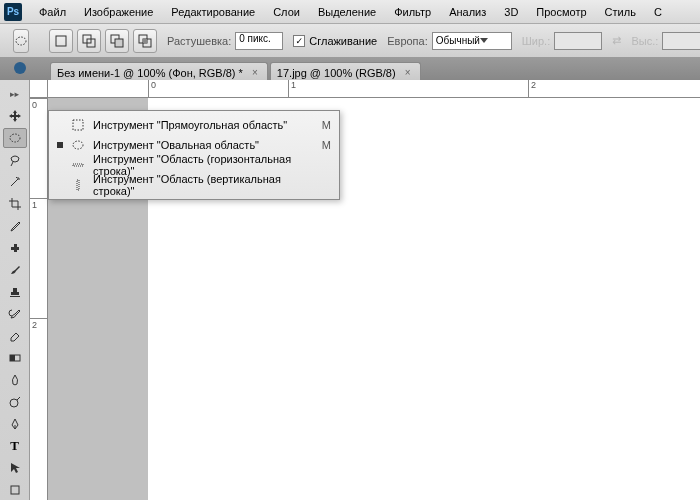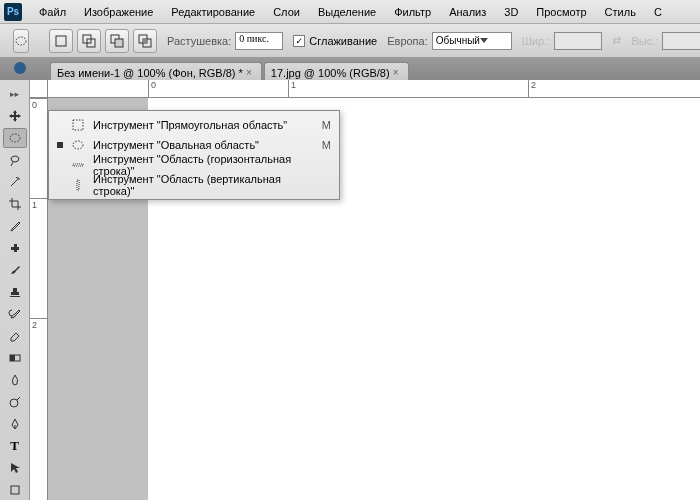--- a/index.html
+++ b/index.html
@@ -9,30 +9,30 @@
   .menubar { height: 24px; background: linear-gradient(#ebebeb,#d8d8d8); border-bottom: 1px solid #aaa; display: flex; align-items: center; padding: 0 4px; font-size: 11px; gap: 4px; }
   .ps-logo { width: 18px; height: 18px; background: #0a2f4a; color: #7bc4ff; display: flex; align-items: center; justify-content: center; font-weight: bold; font-size: 10px; border-radius: 2px; margin-right: 6px; }
   .menu-item { padding: 3px 7px; cursor: default; }
 
   
   .optionsbar { height: 34px; background: linear-gradient(#e6e6e6,#cfcfcf); border-bottom: 1px solid #9a9a9a; display: flex; align-items: center; padding: 0 13px; font-size: 11px; gap: 10px; }
   .opt-icon { width: 24px; height: 24px; background: linear-gradient(#f6f6f6,#dadada); border: 1px solid #9e9e9e; border-radius: 3px; display: flex; align-items: center; justify-content: center; }
   .opt-icon svg { width: 14px; height: 14px; }
   .sep { width: 1px; height: 24px; background: #aaa; }
   .opt-group { display: flex; align-items: center; gap: 4px; }
-  .opt-input { width: 48px; height: 18px; background: #fff; border: 1px solid #8a8a8a; font-size: 10px; padding: 0 3px; font-family: Liberation Serif, serif; }
+  .opt-input { width: 48px; height: 18px; background: #fff; border: 1px solid #8a8a8a; font-size: 10px; padding: 0 3px; }
   .opt-select { height: 18px; background: #fff; border: 1px solid #8a8a8a; font-size: 10px; padding: 0 3px; min-width: 80px; display: flex; align-items: center; justify-content: flex-start; }
   .opt-label { color: #555; }
   .disabled { color: #b8b8b8; }
   .chk { width: 12px; height: 12px; border: 1px solid #7a7a7a; background: #fff; display: inline-flex; align-items: center; justify-content: center; font-size: 9px; }
 
   
   .tabbar { height: 24px; background: linear-gradient(#9a9a9a,#868686); display: flex; align-items: flex-end; padding-left: 50px; font-size: 11px; }
   .tab-left-mark { width: 12px; height: 12px; border-radius: 50%; background: #2a5d8a; position: absolute; left: 14px; top: 62px; }
-  .tab { background: linear-gradient(#d9d9d9,#c8c8c8); border: 1px solid #888; border-bottom: none; border-radius: 3px 3px 0 0; padding: 3px 6px; display: flex; align-items: center; margin-right: 2px; height: 20px; }
+  .tab { background: linear-gradient(#d9d9d9,#c8c8c8); border: 1px solid #888; border-bottom: none; border-radius: 3px 3px 0 0; padding: 3px 6px; display: flex; align-items: center; gap: 6px; margin-right: 2px; height: 20px; }
   .tab .close { width: 12px; height: 12px; font-size: 10px; color: #666; display: flex; align-items: center; justify-content: center; }
 
   
   .workarea { position: absolute; left: 0; top: 80px; right: 0; bottom: 0; display: flex; background: #fff; }
   .toolbox { width: 30px; background: linear-gradient(#d9d9d9,#cfcfcf); border-right: 1px solid #9a9a9a; display: flex; flex-direction: column; align-items: center; padding-top: 4px; gap: 2px; }
   .tool { width: 24px; height: 20px; display: flex; align-items: center; justify-content: center; border-radius: 2px; }
   .tool.active { background: #b8b8b8; border: 1px solid #888; }
 
   .ruler-corner { position: absolute; left: 30px; top: 80px; width: 18px; height: 18px; background: #fff; border-right: 1px solid #888; border-bottom: 1px solid #888; }
   .ruler-top { position: absolute; left: 48px; top: 80px; right: 0; height: 18px; background: #fff; border-bottom: 1px solid #888; font-size: 9px; color: #555; }

